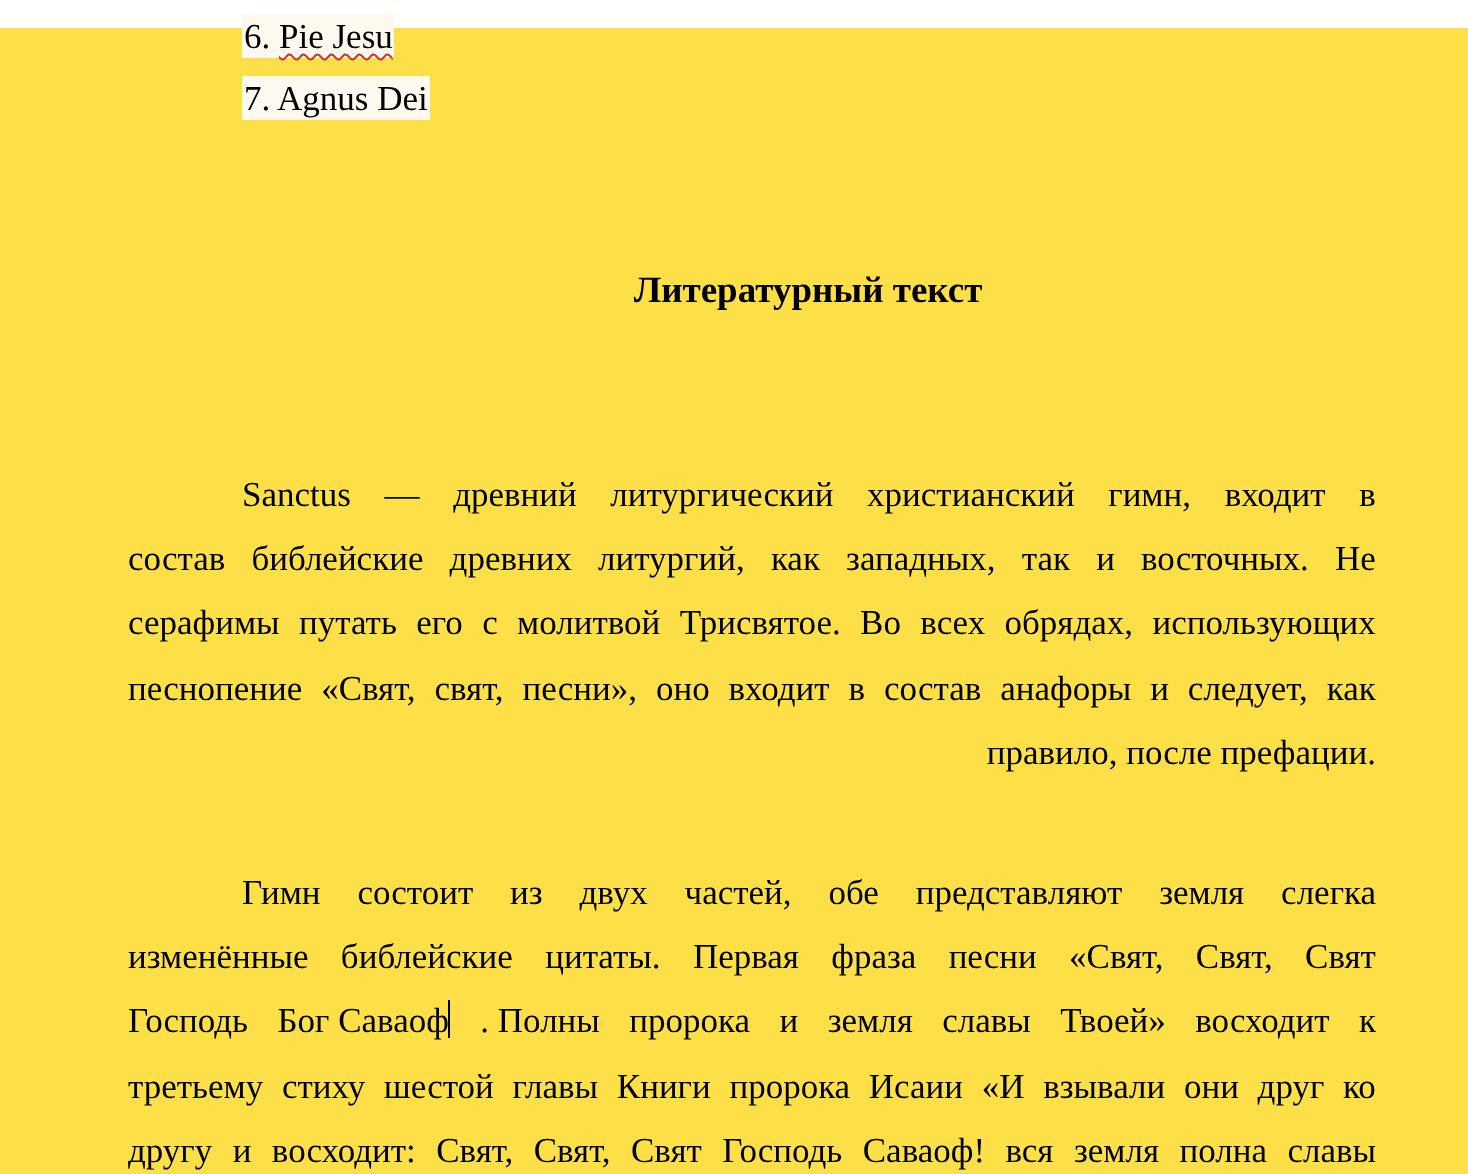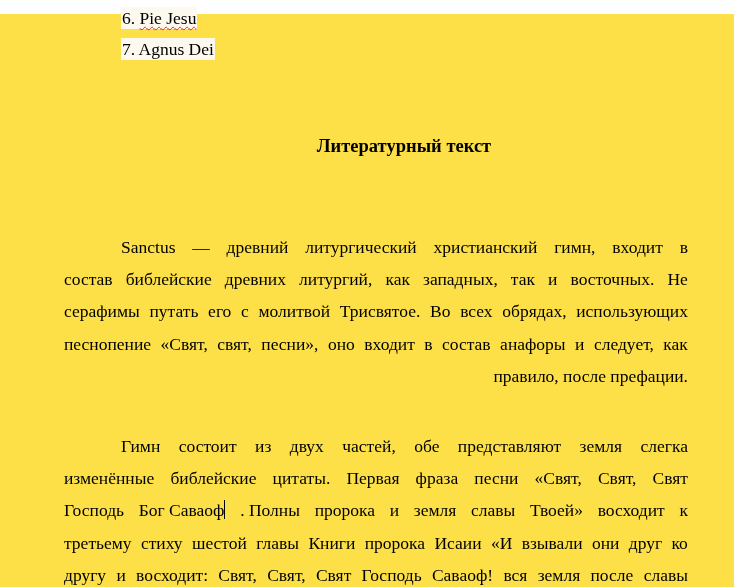--- a/index.html
+++ b/index.html
@@ -208,20 +208,20 @@
       <span>другу</span>
       <span>и</span>
       <span>восходит:</span>
       <span>Свят,</span>
       <span>Свят,</span>
       <span>Свят</span>
       <span>Господь</span>
       <span>Саваоф!</span>
       <span>вся</span>
       <span>земля</span>
-      <span>после</span>
+      <span>полна</span>
       <span>славы</span>
     </div>
   </div>
 
   <div class="cut">окружавшие престол Божий.</div>
 
 </div>
 
 </body></html>

